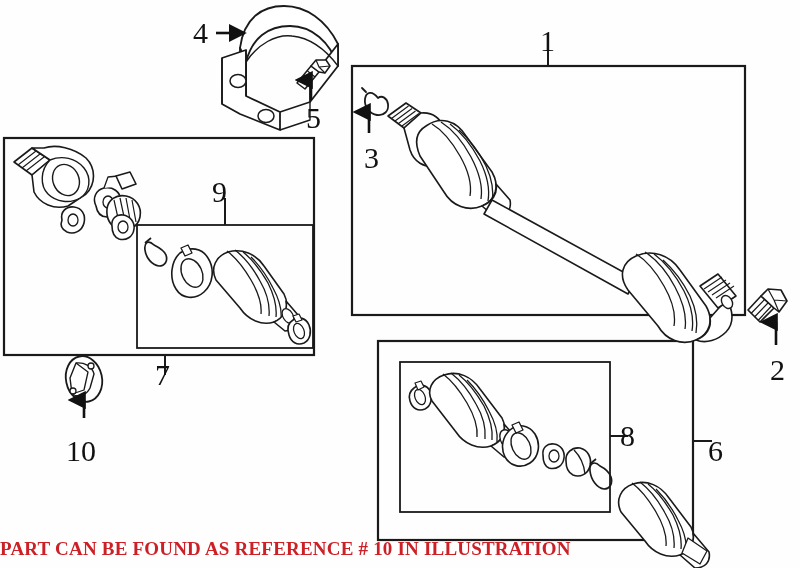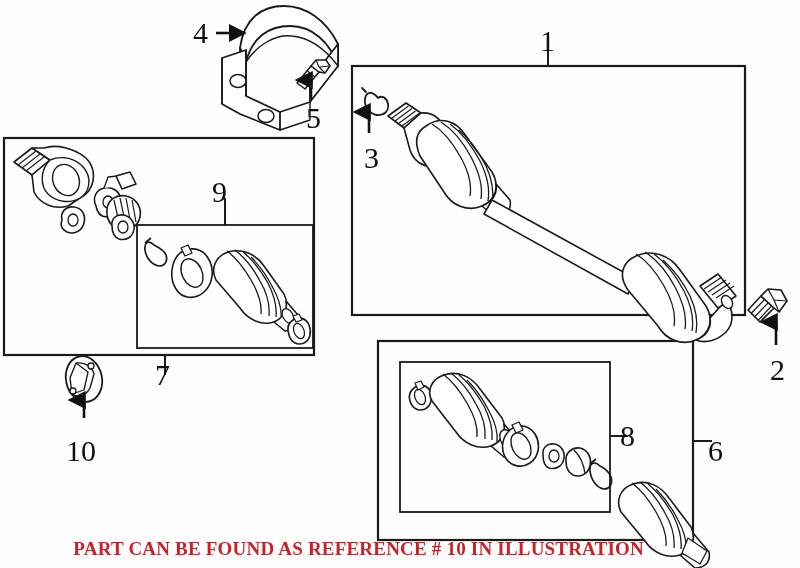--- a/index.html
+++ b/index.html
@@ -23,21 +23,21 @@
     font-weight: 400;
     color: #111111;
     line-height: 1;
     user-select: none;
   }
   #footer-note {
     position: absolute;
     left: 0;
     top: 538px;
     width: 644px;
-    text-align: right;
+    text-align: left;
     font-family: "Liberation Serif", serif;
     font-weight: 700;
     font-size: 19px;
     letter-spacing: 0.2px;
     color: #cc2026;
     white-space: nowrap;
   }
 </style>
 </head>
 <body>

